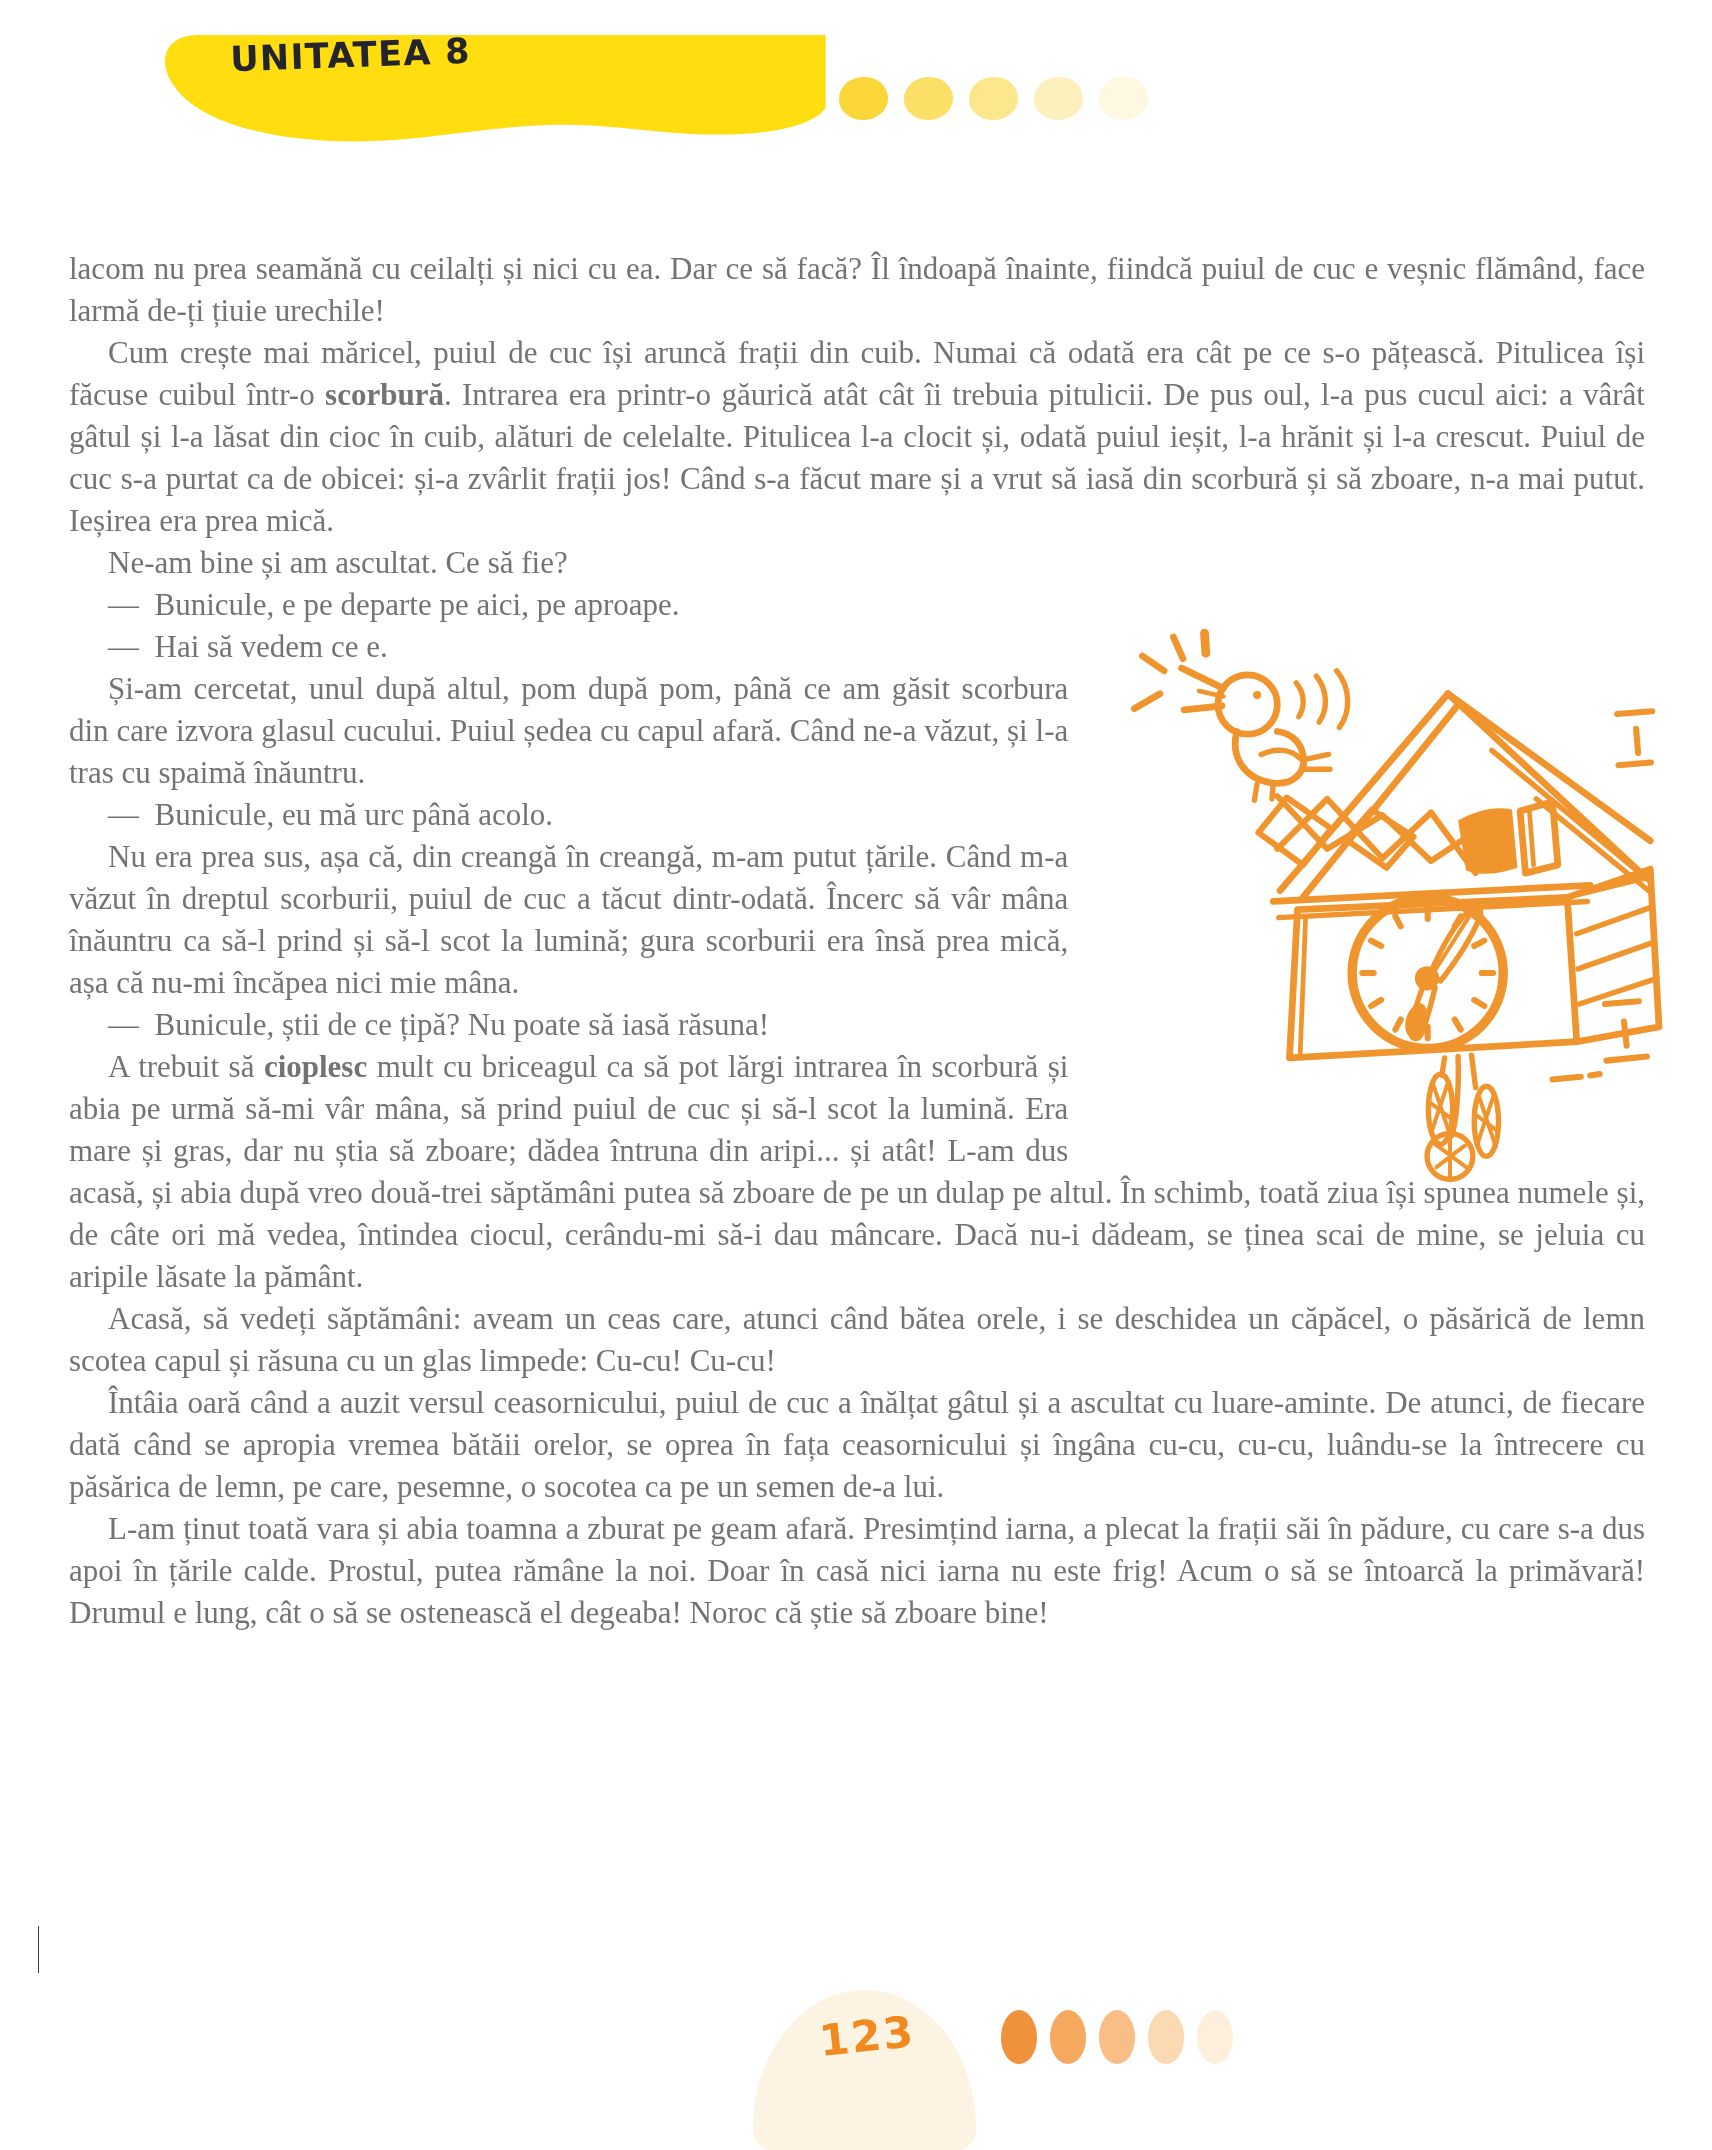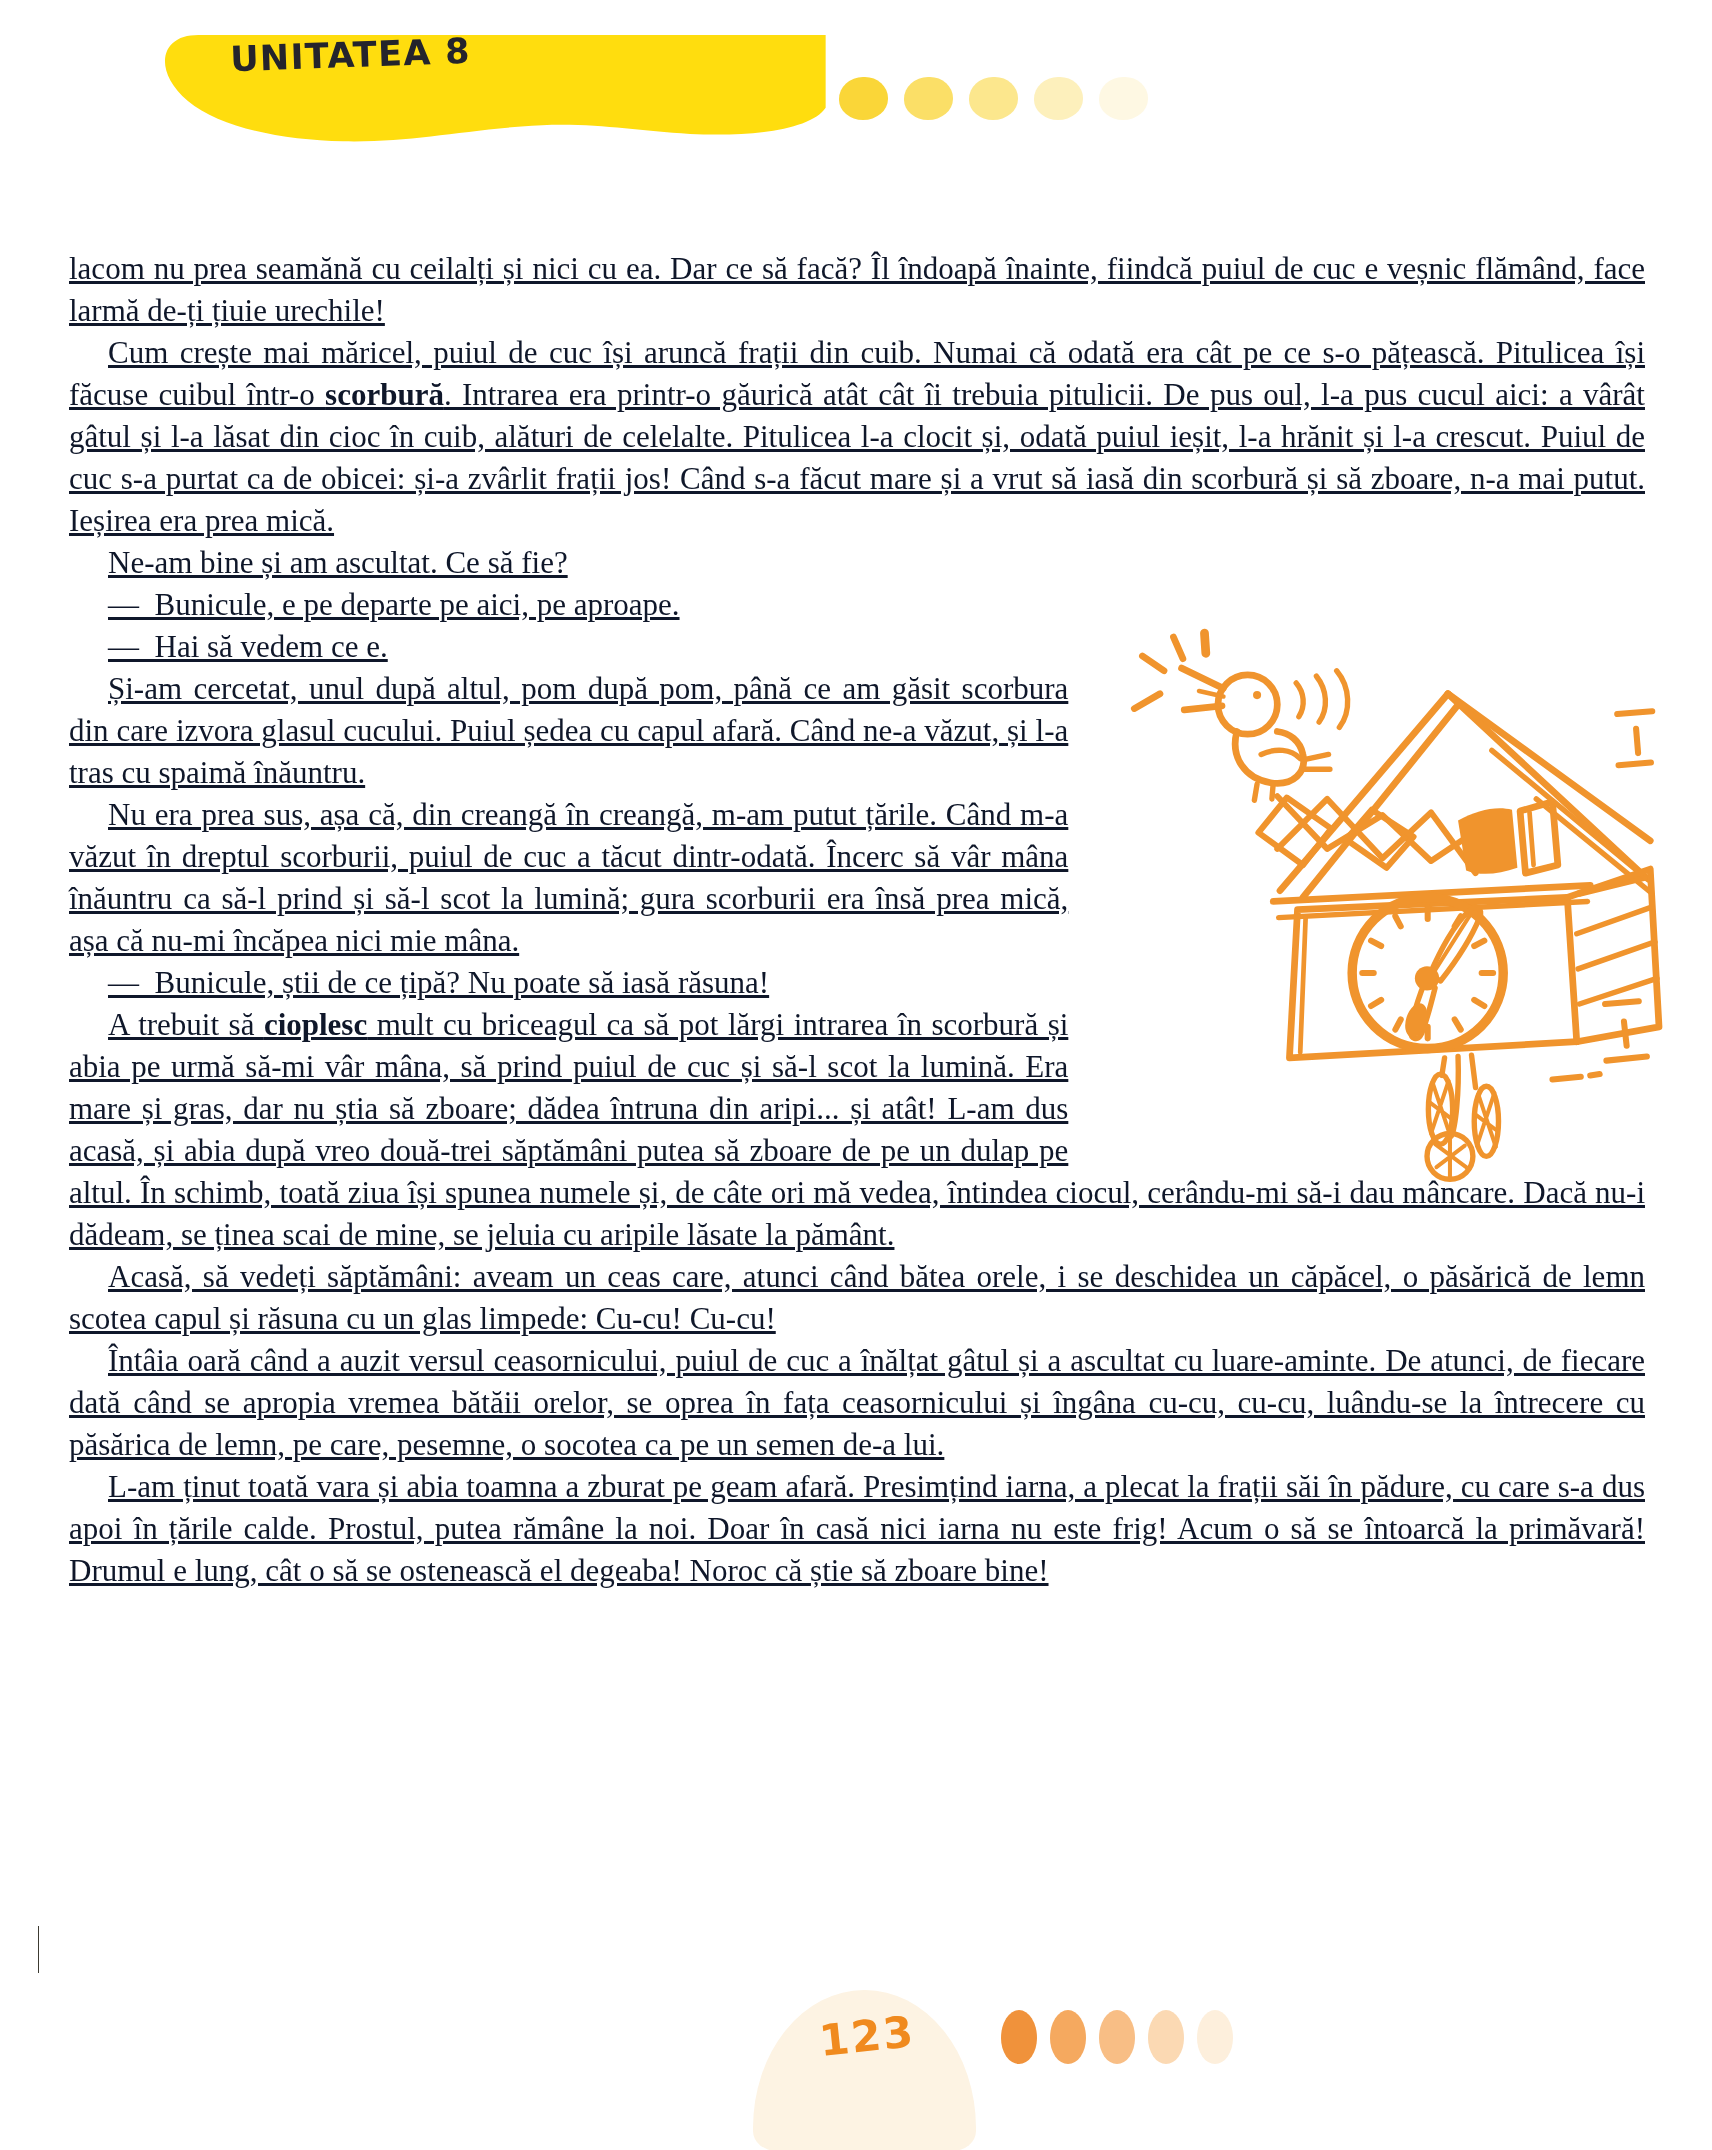--- a/index.html
+++ b/index.html
@@ -24,22 +24,21 @@
   .dots-row{position:absolute;display:flex;}
   .dots-top{left:839px;top:77px;}
   .dots-top i{width:49px;height:43px;border-radius:50% 48% 52% 50%/52% 50% 50% 48%;margin-right:16px;display:block;}
   .dots-bottom{left:1001px;top:2010px;}
   .dots-bottom i{width:36px;height:54px;border-radius:50%/52% 52% 48% 48%;margin-right:13px;display:block;}
 
   
   .story{
     position:absolute;left:69px;top:248px;width:1576px;
     font-size:31px;line-height:42px;text-align:justify;
-    color:#0f172a;
-    text-decoration:underline;
+    color:#737373;
   }
   .story p{margin:0;text-indent:39px;}
   .story p.noindent{text-indent:0;}
   .story b{font-weight:bold;}
 
   
   .illo{
     float:right;width:570px;height:502px;
     position:relative;
     margin-left:6.7px;
@@ -195,20 +194,21 @@
           <path d="M778,556 L828,552"></path>
           <path d="M806,582 L810,618"></path>
           <path d="M780,640 L840,634"></path>
           <path d="M700,668 L742,664"></path>
           <path d="M756,662 L770,660"></path>
         </g>
       </svg>
     </div>
 
     <p>Și-am cercetat, unul după altul, pom după pom, până ce am găsit scorbura din care izvora glasul cucului. Puiul ședea cu capul afară. Când ne-a văzut, și l-a tras cu spaimă înăuntru.</p>
+    <p>— Bunicule, eu mă urc până acolo.</p>
     <p>Nu era prea sus, așa că, din creangă în creangă, m-am putut țările. Când m-a văzut în dreptul scorburii, puiul de cuc a tăcut dintr-odată. Încerc să vâr mâna înăuntru ca să-l prind și să-l scot la lumină; gura scorburii era însă prea mică, așa că nu-mi încăpea nici mie mâna.</p>
     <p>— Bunicule, știi de ce țipă? Nu poate să iasă răsuna!</p>
     <p><span>A trebuit să </span><b>cioplesc</b><span> mult cu briceagul ca să pot lărgi intrarea în scorbură și abia pe urmă să-mi vâr mâna, să prind puiul de cuc și să-l scot la lumină. Era mare și gras, dar nu știa să zboare; dădea întruna din aripi... și atât! L-am dus acasă, și abia după vreo două-trei săptămâni putea să zboare de pe un dulap pe altul. În schimb, toată ziua își spunea numele și, de câte ori mă vedea, întindea ciocul, cerându-mi să-i dau mâncare. Dacă nu-i dădeam, se ținea scai de mine, se jeluia cu aripile lăsate la pământ.</span></p>
     <p>Acasă, să vedeți săptămâni: aveam un ceas care, atunci când bătea orele, i se deschidea un căpăcel, o păsărică de lemn scotea capul și răsuna cu un glas limpede: Cu-cu! Cu-cu!</p>
     <p>Întâia oară când a auzit versul ceasornicului, puiul de cuc a înălțat gâtul și a ascultat cu luare-aminte. De atunci, de fiecare dată când se apropia vremea bătăii orelor, se oprea în fața ceasornicului și îngâna cu-cu, cu-cu, luându-se la întrecere cu păsărica de lemn, pe care, pesemne, o socotea ca pe un semen de-a lui.</p>
     <p>L-am ținut toată vara și abia toamna a zburat pe geam afară. Presimțind iarna, a plecat la frații săi în pădure, cu care s-a dus apoi în țările calde. Prostul, putea rămâne la noi. Doar în casă nici iarna nu este frig! Acum o să se întoarcă la primăvară! Drumul e lung, cât o să se ostenească el degeaba! Noroc că știe să zboare bine!</p>
   </main>
 
   <div class="footer-blob" style="background-color: rgb(253, 243, 227);"></div>
   <div class="page-number" style="color: rgb(240, 138, 30);">123</div>

